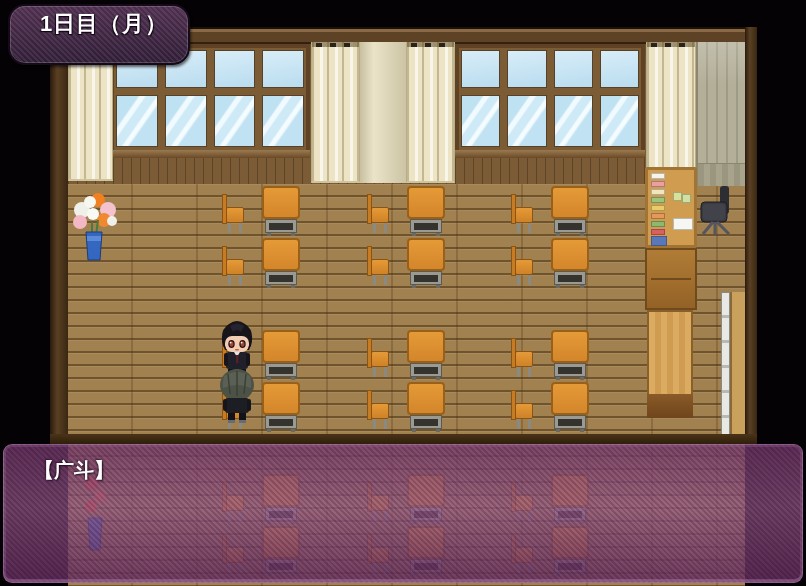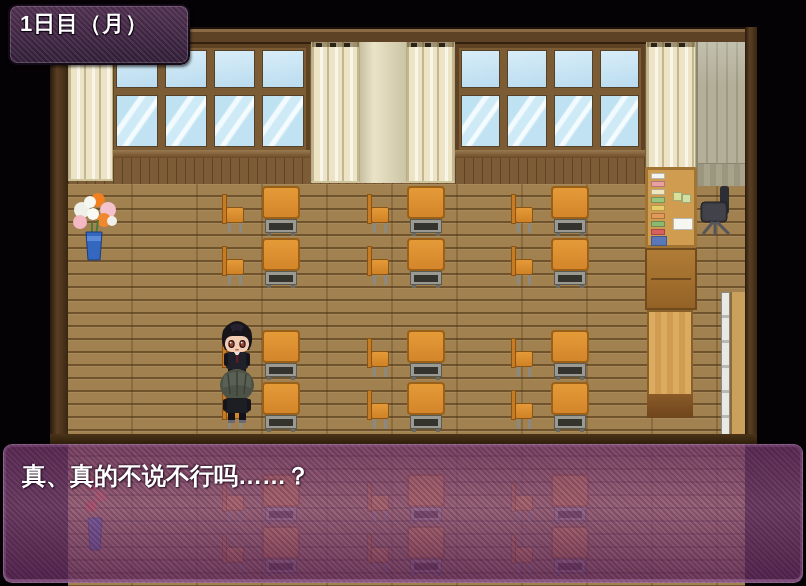--- a/index.html
+++ b/index.html
@@ -99,26 +99,26 @@
   .door .glass { position:absolute; left:0; top:0; width:9px; height:151px;
     background:repeating-linear-gradient(180deg,#e8e8e4 0 22px,#b8b8b4 22px 25px);
     border:1px solid #8a8a84; }
   .door .jamb { position:absolute; left:9px; top:0; width:15px; height:151px;
     background:#c9a05c; border-left:2px solid #8a6838; }
 
   .vase-spot { position:absolute; }
 
   
   .hud { position:absolute; left:8px; top:4px; width:182px; height:61px; z-index:50;
-    border:2px solid #150a18; border-radius:9px;
+    border:2px solid #150a18; border-radius:17px;
     background-image:
       repeating-linear-gradient(45deg, rgba(255,255,255,0.08) 0 2px, transparent 2px 4px),
       linear-gradient(180deg,#4e2e4e,#301d36);
     box-shadow:inset 0 0 0 1px rgba(255,255,255,0.18), 1px 2px 3px rgba(0,0,0,0.6);
-    color:#fff; padding:5px 0 0 10px; }
+    color:#fff; padding:5px 0 0 10px;text-align:center; }
   .hud .line { font-size:22px; font-weight:bold; line-height:26px; letter-spacing:1px;
     text-shadow:1px 1px 1px #100514, -1px 1px 1px #100514; white-space:nowrap; }
 
   
   .dialog { position:absolute; left:3px; top:444px; width:800px; height:139px; z-index:40;
     border-radius:9px; border:1px solid rgba(215,175,215,0.4);
     background-image:
       repeating-linear-gradient(45deg, rgba(30,5,30,0.20) 0 2px, transparent 2px 4px),
       linear-gradient(180deg, rgba(118,58,110,0.80), rgba(152,90,140,0.72) 45%, rgba(104,48,98,0.84));
     box-shadow:inset 0 0 0 2px rgba(150,95,145,0.35), inset 0 -3px 0 rgba(220,170,215,0.25);
@@ -454,16 +454,16 @@
     </svg>
   </div>
 
   <div class="bottom-strip"></div>
 
   <div class="hud">
     <div class="line">1日目（月）</div>
   </div>
 
   <div class="dialog">
-    <div class="text">真、真的不说不行吗……？</div>
+    <div class="speaker">【广斗】</div>
   </div>
 
 </div>
 
 </body></html>

